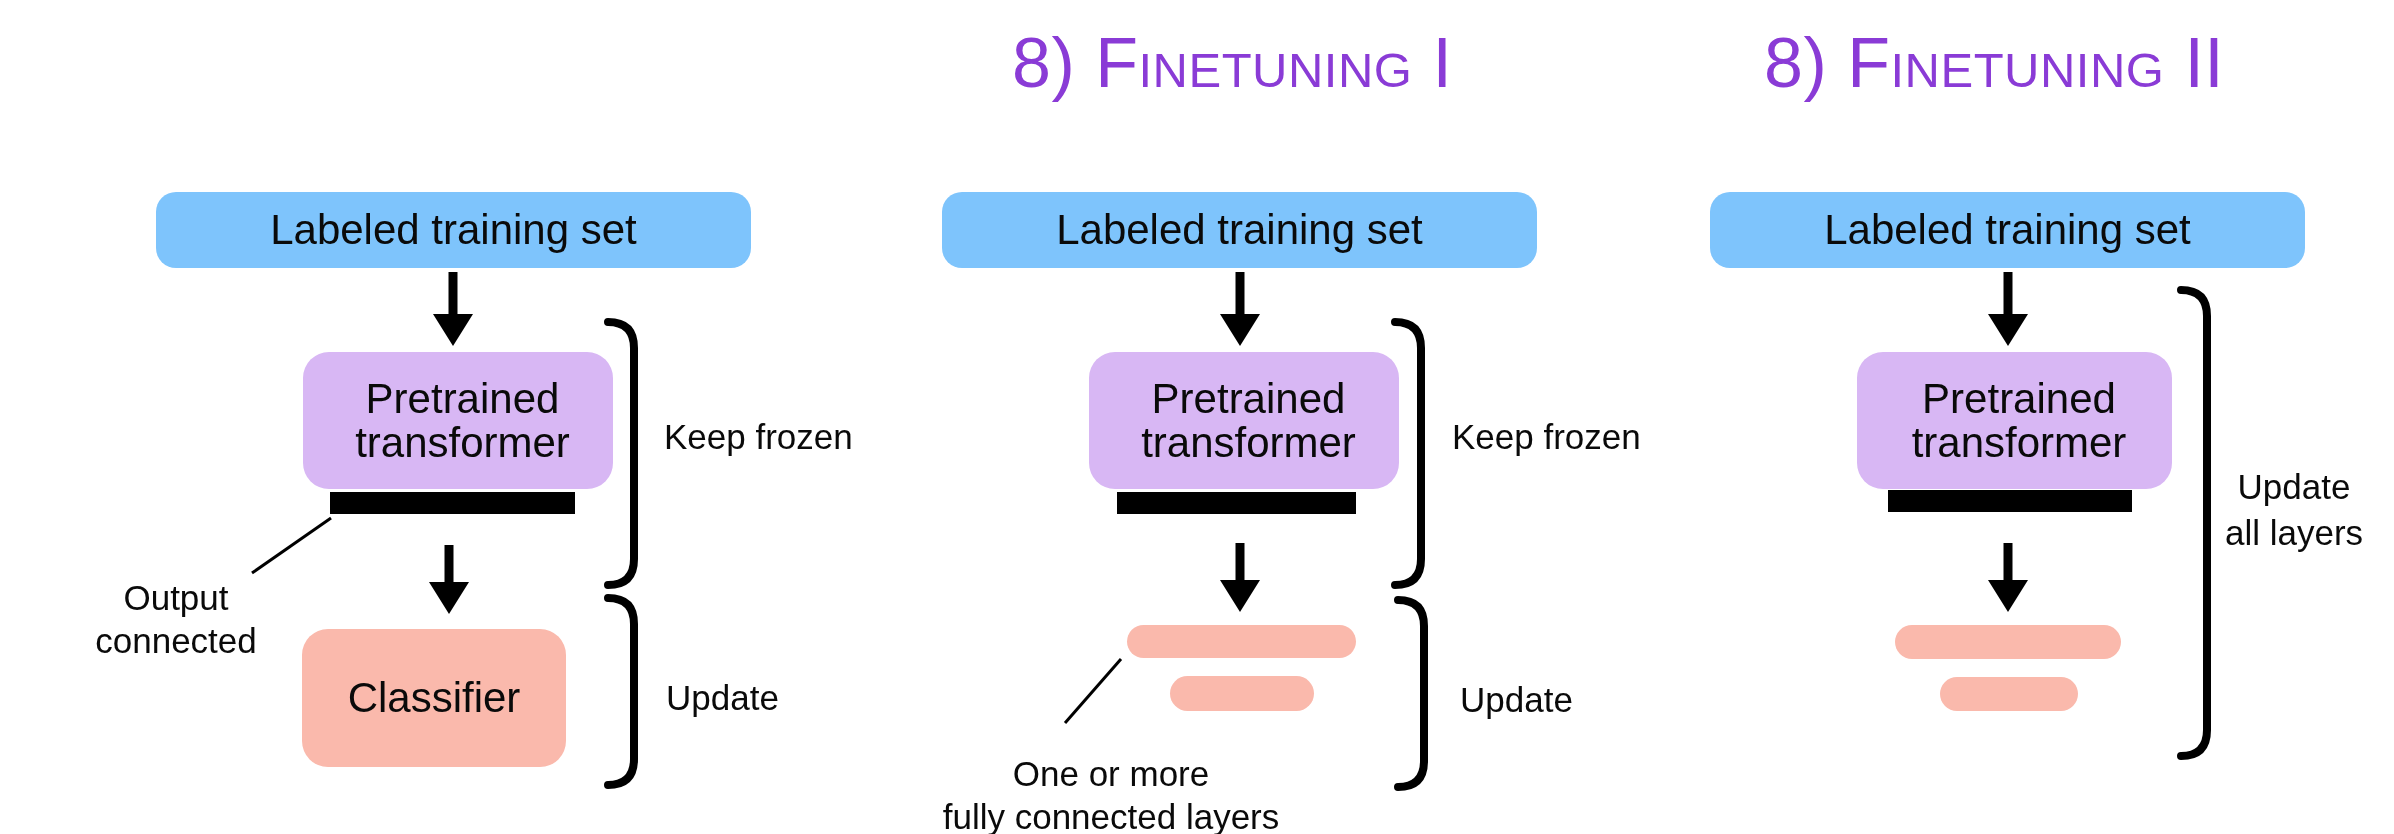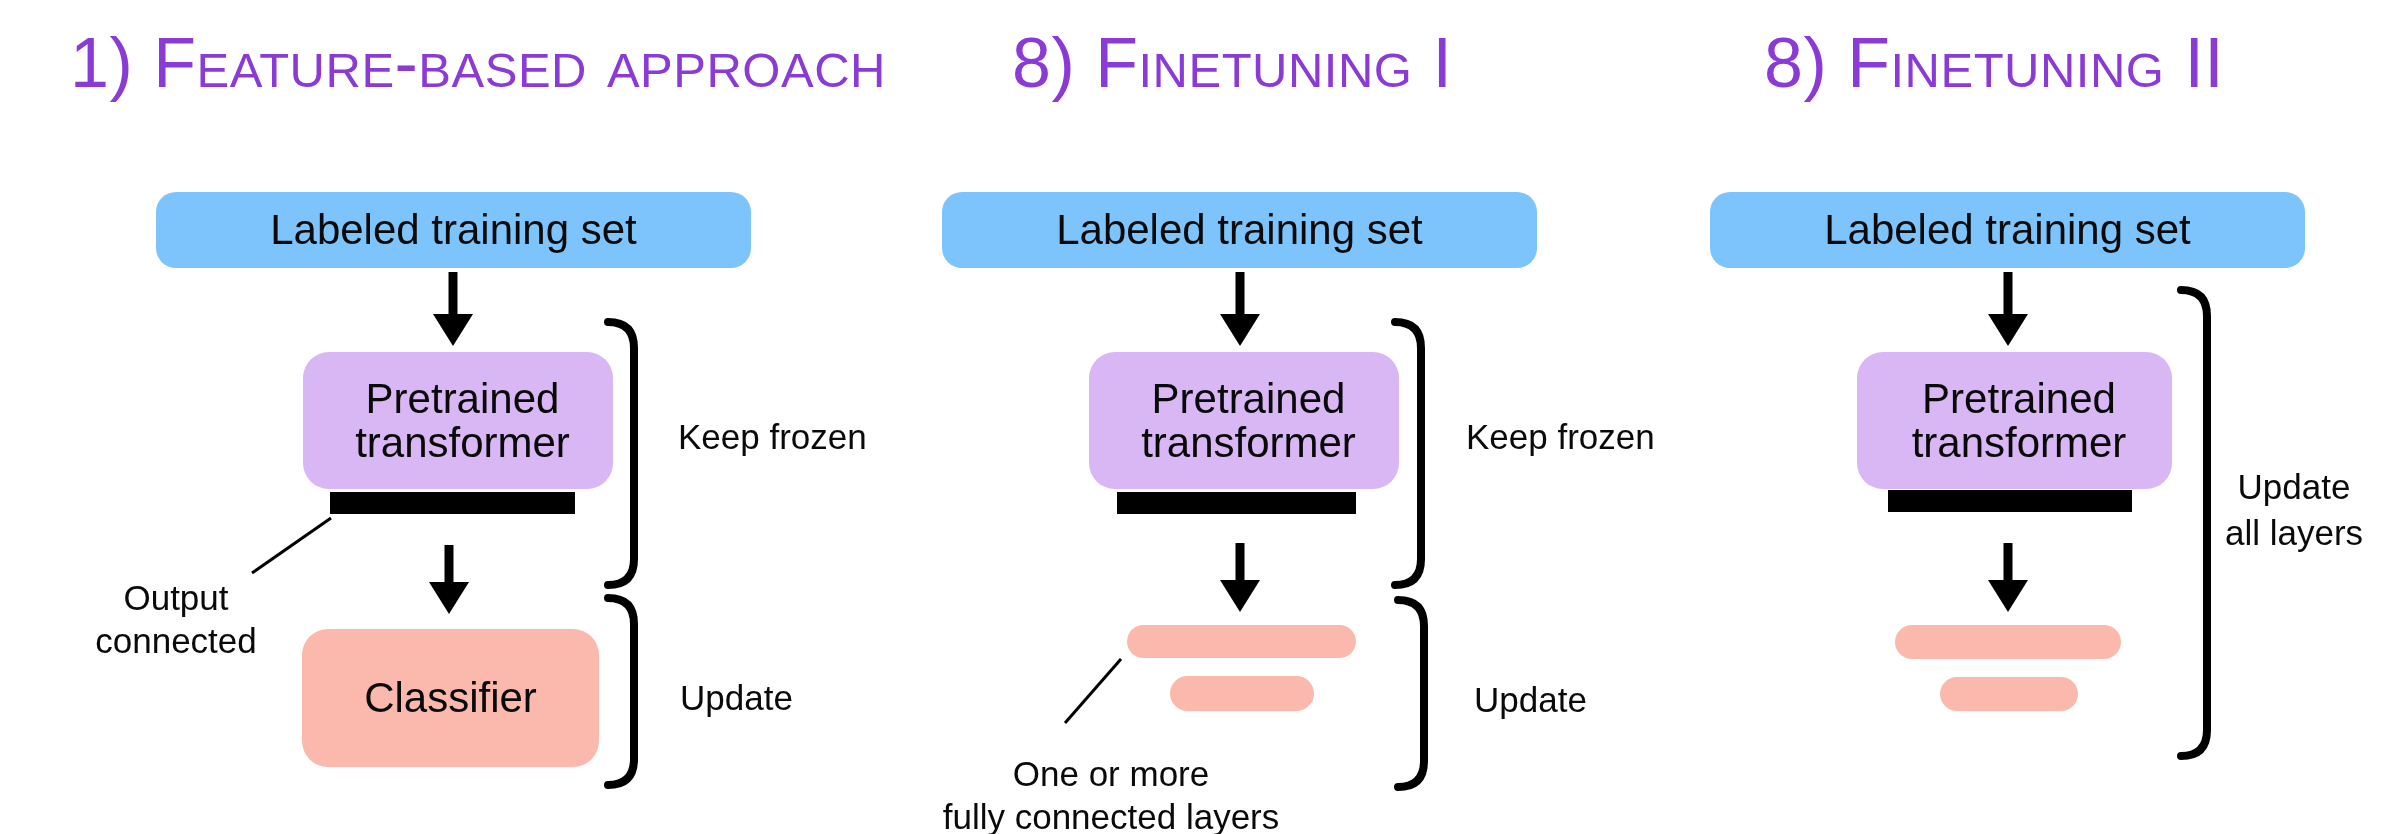--- a/index.html
+++ b/index.html
@@ -39,21 +39,20 @@
   .input-box{background:var(--input-box-fill);border-radius:20px;}
   .model-box{background:var(--model-box-fill);border-radius:26px;padding-left:9px;}
   .output-box{background:var(--update-fill);border-radius:26px;}
   .bar{position:absolute;background:var(--embedding-bar-fill);}
   .pill{position:absolute;background:var(--update-fill);border-radius:18px;}
   .side-label{
     position:absolute;
     font-size:35px;
     line-height:44px;
     white-space:nowrap;
-    margin-left:14px;
   }
   .annot{
     position:absolute;
     font-size:35px;
     text-align:center;
     white-space:pre-line;
     line-height:43px;
   }
   .center-label{
     position:absolute;
@@ -101,33 +100,32 @@
     <path class="stroke" stroke-width="8" stroke-linecap="round" d="M 608 322 Q 634 322 634 348 L 634 559 Q 634 585 608 585"></path>
     <path class="stroke" stroke-width="8" stroke-linecap="round" d="M 608 598 Q 634 598 634 624 L 634 759 Q 634 785 608 785"></path>
     <path class="stroke" stroke-width="8" stroke-linecap="round" d="M 1395 322 Q 1421 322 1421 348 L 1421 559 Q 1421 585 1395 585"></path>
     <path class="stroke" stroke-width="8" stroke-linecap="round" d="M 1398 600 Q 1424 600 1424 626 L 1424 761 Q 1424 787 1398 787"></path>
     <path class="stroke" stroke-width="8" stroke-linecap="round" d="M 2181 290 Q 2207 290 2207 316 L 2207 730 Q 2207 756 2181 756"></path>
 
     <line class="stroke" stroke-width="3" x1="331" y1="518" x2="252" y2="573"></line>
     <line class="stroke" stroke-width="3" x1="1121" y1="659" x2="1065" y2="723"></line>
   </svg>
 
-  <div class="col-title" style="left:70px;top:28px;">1) Feature-based approach</div>
 
   <div class="box input-box" style="left:156px;top:192px;width:595px;height:76px;">Labeled training set</div>
 
   <div class="box model-box" style="left:303px;top:352px;width:301px;height:137px;">Pretrained
 transformer</div>
 
   <div class="bar" style="left:330px;top:492px;width:245px;height:22px;"></div>
 
   <div class="annot" style="left:58px;top:576px;width:236px;">Output
 connected</div>
 
-  <div class="box output-box" style="left:302px;top:629px;width:297px;height:138px;">Classifier</div>
+  <div class="box output-box" style="left:302px;top:629px;width:264px;height:138px;">Classifier</div>
 
   <div class="side-label" style="left:664px;top:415px;">Keep frozen</div>
 
   <div class="side-label" style="left:666px;top:676px;">Update</div>
 
   <div class="col-title" style="left:1012px;top:28px;">8) Finetuning I</div>
 
   <div class="box input-box" style="left:942px;top:192px;width:595px;height:76px;">Labeled training set</div>
 
   <div class="box model-box" style="left:1089px;top:352px;width:301px;height:137px;">Pretrained

